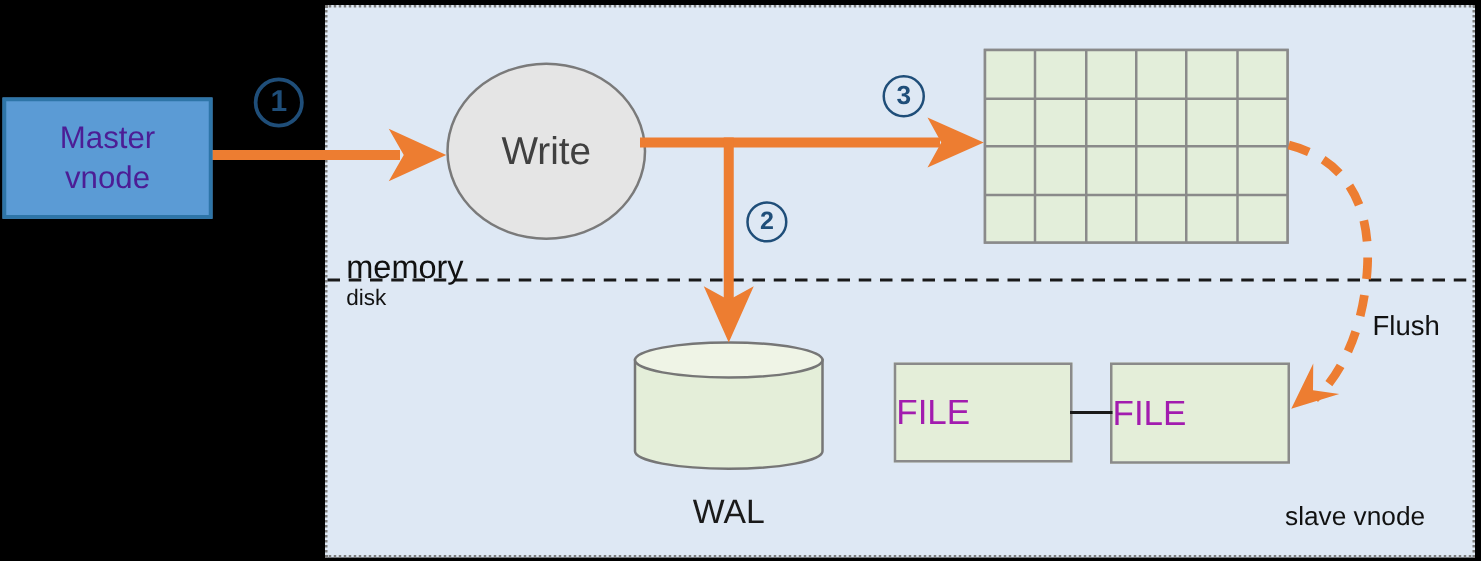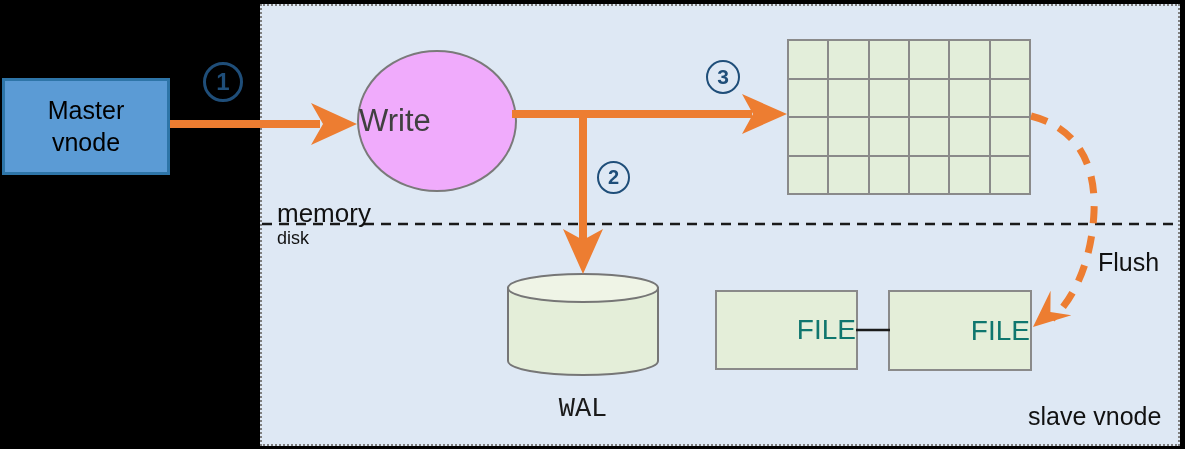--- a/index.html
+++ b/index.html
@@ -14,65 +14,65 @@
   .slave-panel{
     left:260px;top:4px;width:916px;height:438px;
     background:#dee8f4;border:2px dotted #7f7f7f;
   }
 
   
   .master-box{
     left:2px;top:78px;width:162px;height:91px;
     background:#5b9bd5;border:3px solid #2e75a8;
     display:flex;align-items:center;justify-content:center;
-    color:#000000;font-size:25px;line-height:1.25;text-align:center;
+    color:#4c1d95;font-size:25px;line-height:1.25;text-align:center;
     white-space:pre-line;
   }
 
   
   .write-ellipse{
     left:357px;top:50px;width:156px;height:138px;border-radius:50%;
-    background:#f0abfc;border:2px solid #7a7a7a;
-    display:flex;align-items:center;
+    background:#e5e5e5;border:2px solid #7a7a7a;
+    display:flex;align-items:center;justify-content:center;
     color:#404040;font-size:31px;
   }
 
   
   .mem-grid{
     left:787px;top:39px;width:240px;height:152px;
     display:grid;gap:2px;background:#8a8a8a;border:2px solid #8a8a8a;
   }
   .mem-grid .cell{background:#e3eeda;}
 
   
   .file-box{
     background:#e4eed9;border:2px solid #8a8a8a;
-    display:flex;align-items:center;justify-content:flex-end;
-    color:#0f766e;font-size:28px;
+    display:flex;align-items:center;justify-content:flex-start;
+    color:#a21caf;font-size:28px;
   }
   .file-box.one{left:715px;top:290px;width:139px;height:76px;}
   .file-box.two{left:888px;top:290px;width:140px;height:77px;}
 
   
   .step-badge{
     border-radius:50%;color:#1f4e79;border:3px solid #1f4e79;
     display:flex;align-items:center;justify-content:center;
     font-weight:600;background:transparent;
   }
   .step-1{left:203px;top:62px;width:34px;height:34px;font-size:24px;}
   .step-2{left:597px;top:161px;width:29px;height:29px;font-size:20px;border-width:2.5px;}
   .step-3{left:706px;top:60px;width:30px;height:30px;font-size:21px;border-width:2.5px;}
 
   
   .lbl{color:#111111;}
   .lbl-memory{left:277px;top:198px;font-size:26px;}
   .lbl-disk{left:277px;top:228px;font-size:18px;}
-  .lbl-wal{left:508px;top:394px;width:150px;text-align:center;font-size:27px;color:#1a1a1a;font-family:Liberation Mono, monospace;}
-  .lbl-flush{left:1098px;top:248px;font-size:25px;}
-  .lbl-slave{left:1028px;top:402px;font-size:25px;}
+  .lbl-wal{left:508px;top:394px;width:150px;text-align:center;font-size:27px;color:#1a1a1a;}
+  .lbl-flush{left:1098px;top:248px;font-size:22px;}
+  .lbl-slave{left:1028px;top:402px;font-size:21px;}
 
   .overlay{left:0;top:0;width:1185px;height:449px;pointer-events:none;}
 </style>
 </head>
 <body>
 
 <div class="abs slave-panel"></div>
 
 <div class="abs mem-grid" style="grid-template-columns: repeat(6, 1fr); grid-template-rows: repeat(4, 1fr);">
     <div class="cell"></div>

